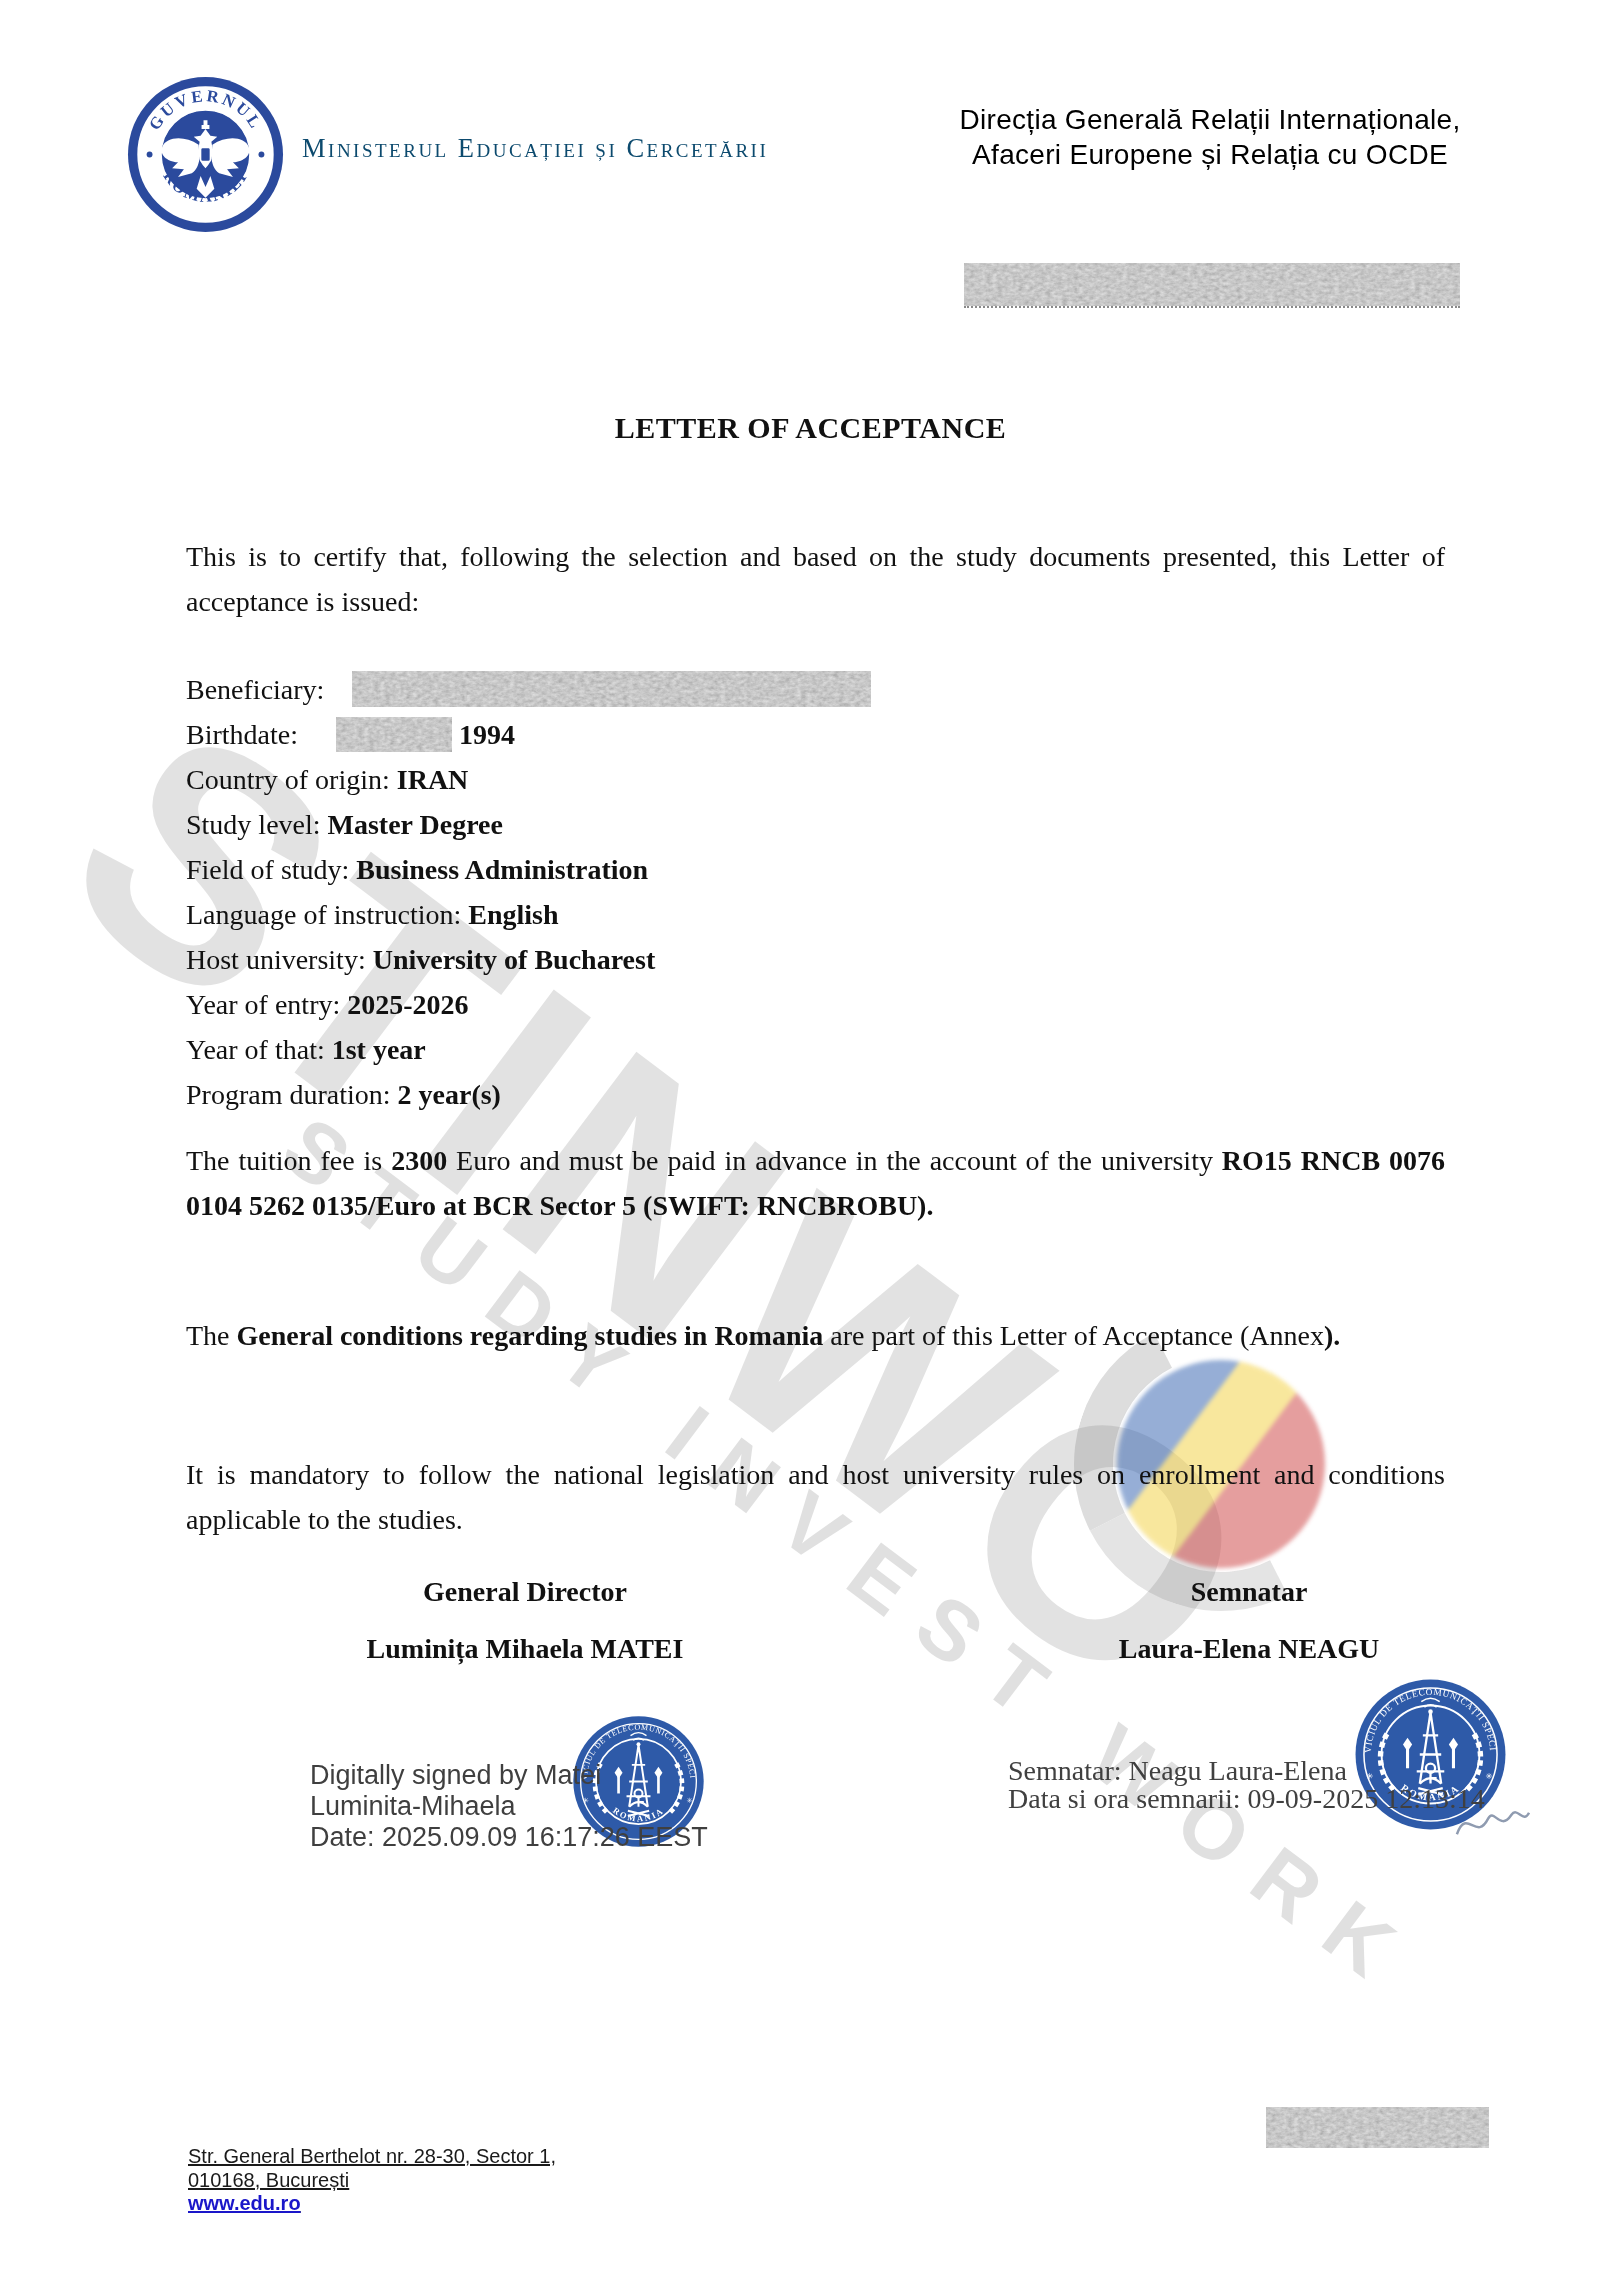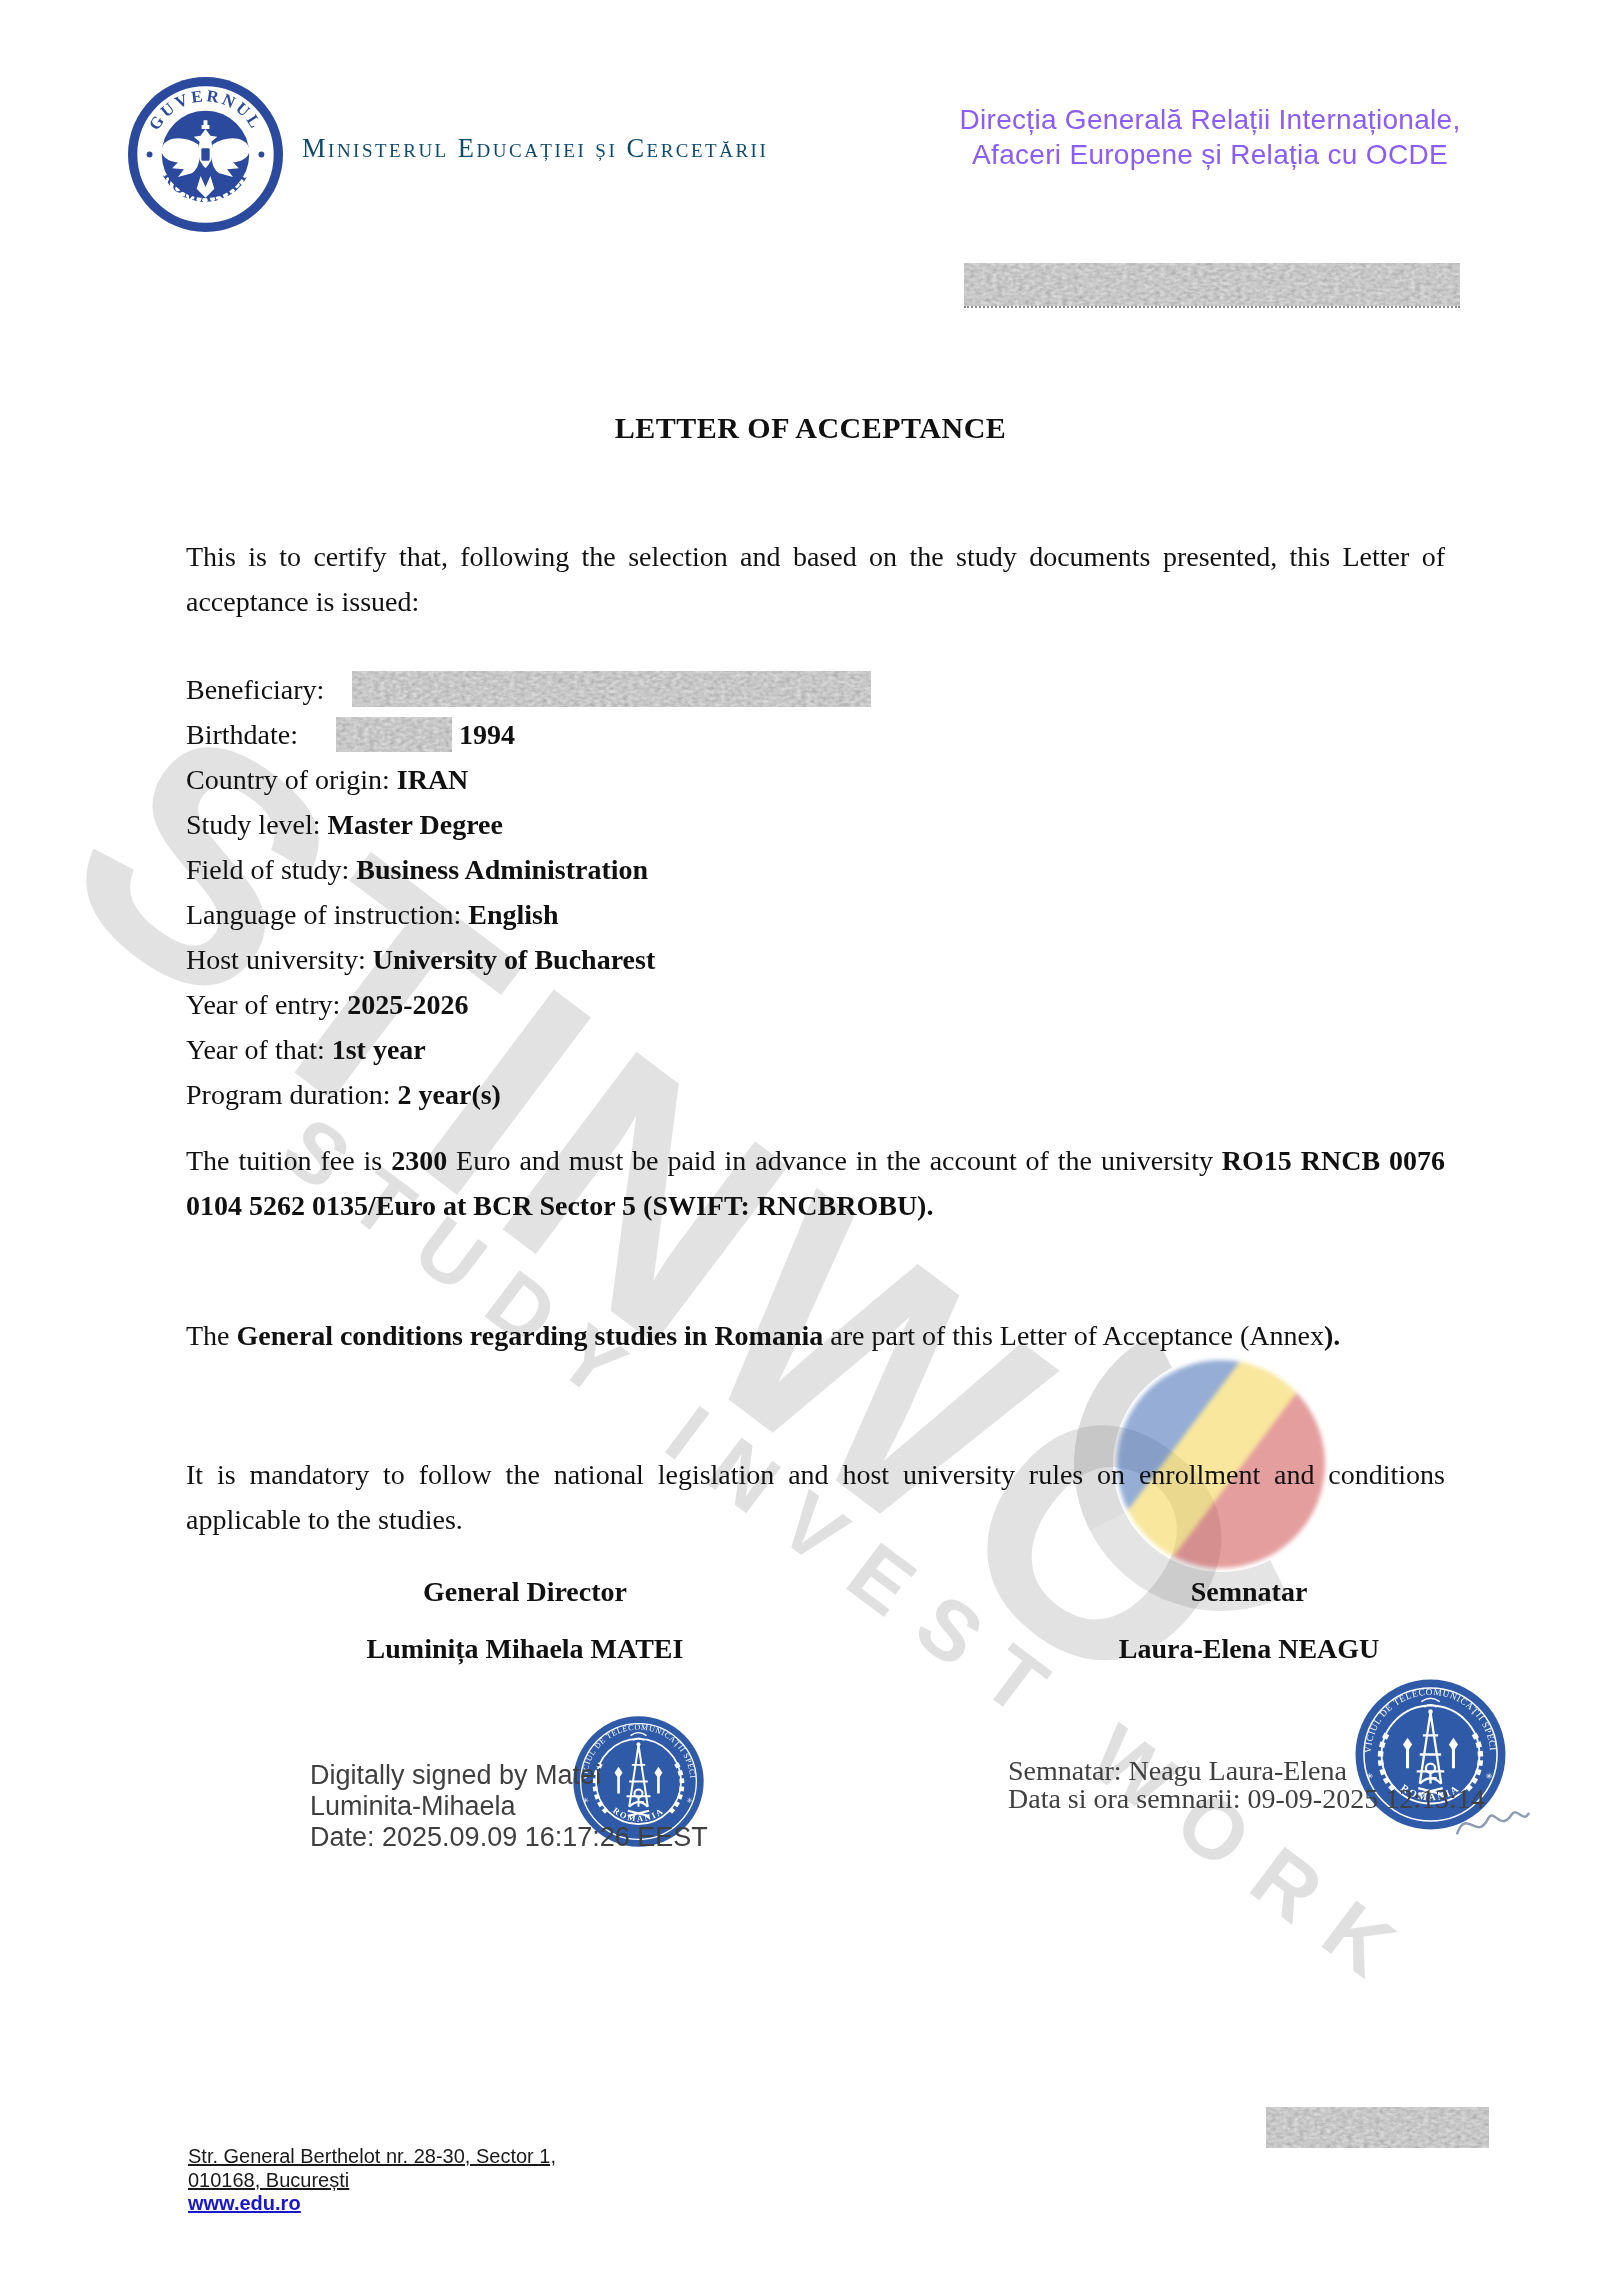--- a/index.html
+++ b/index.html
@@ -19,21 +19,21 @@
           opacity:.5;filter:blur(2px);z-index:1;}
   .wm-ring{position:absolute;left:1074px;top:1317px;width:294px;height:294px;border-radius:50%;
           border:39px solid transparent;border-left-color:rgba(120,120,120,.25);
           border-bottom-color:rgba(120,120,120,.2);transform:rotate(18deg);z-index:1;box-sizing:border-box;}
 
   
   .ministry{position:absolute;left:302px;top:133px;font-size:26.5px;color:#0c4a6e;
             font-variant:small-caps;letter-spacing:2.5px;z-index:2;}
   .dept{position:absolute;left:921px;top:102px;width:578px;text-align:center;z-index:2;
         font-family:"Liberation Sans",sans-serif;font-size:28px;line-height:35px;
-        color:#8b5cf6;letter-spacing:0.3px;}
+        color:#000000;letter-spacing:0.3px;}
 
   
   .noise{display:block;z-index:3;}
   .noise-topright{position:absolute;left:964px;top:263px;border-bottom:2.9px dotted rgba(40,40,40,.55);}
   .noise-bottomright{position:absolute;left:1266px;top:2107px;}
 
   
   .title{position:absolute;left:0;top:411px;width:100%;text-align:center;font-size:30px;
          font-weight:bold;letter-spacing:0.5px;z-index:2;}
   .para{position:absolute;left:186px;width:1259px;font-size:28px;line-height:45px;

